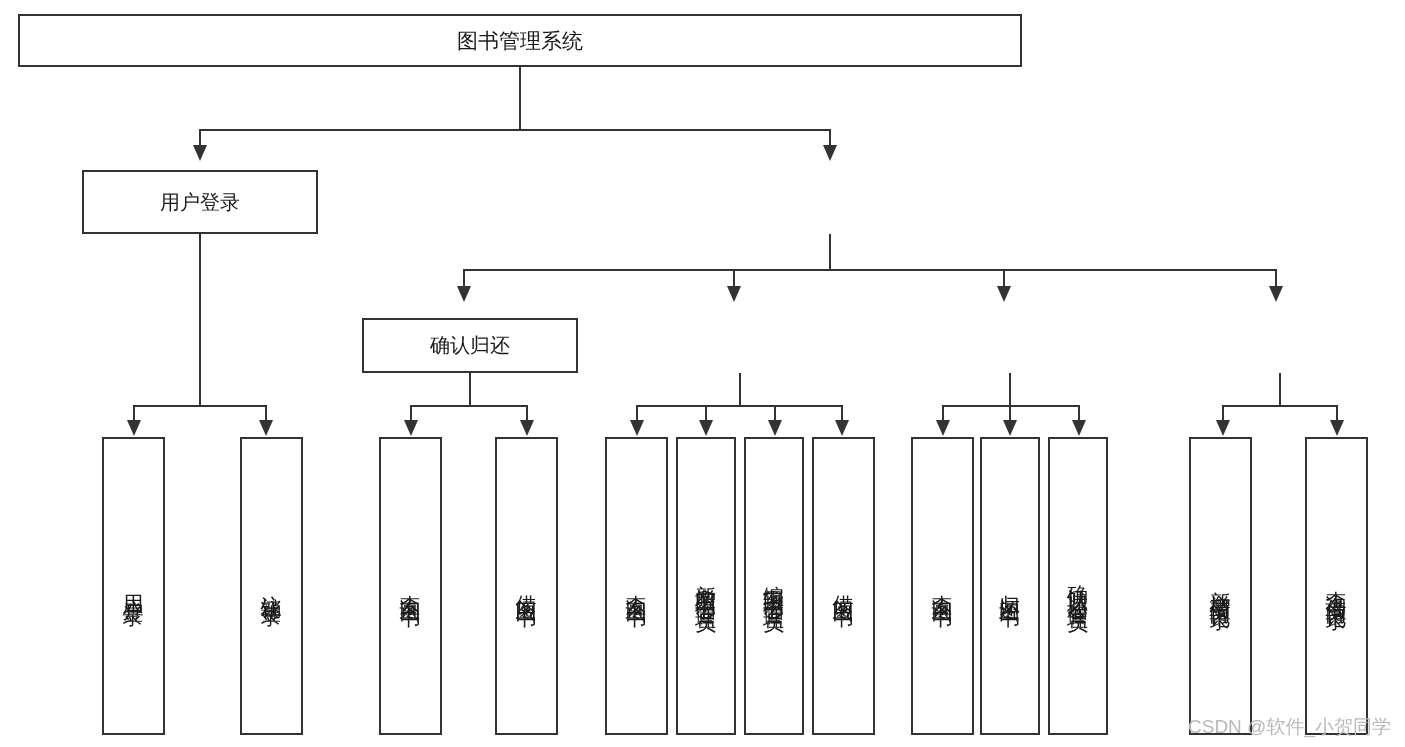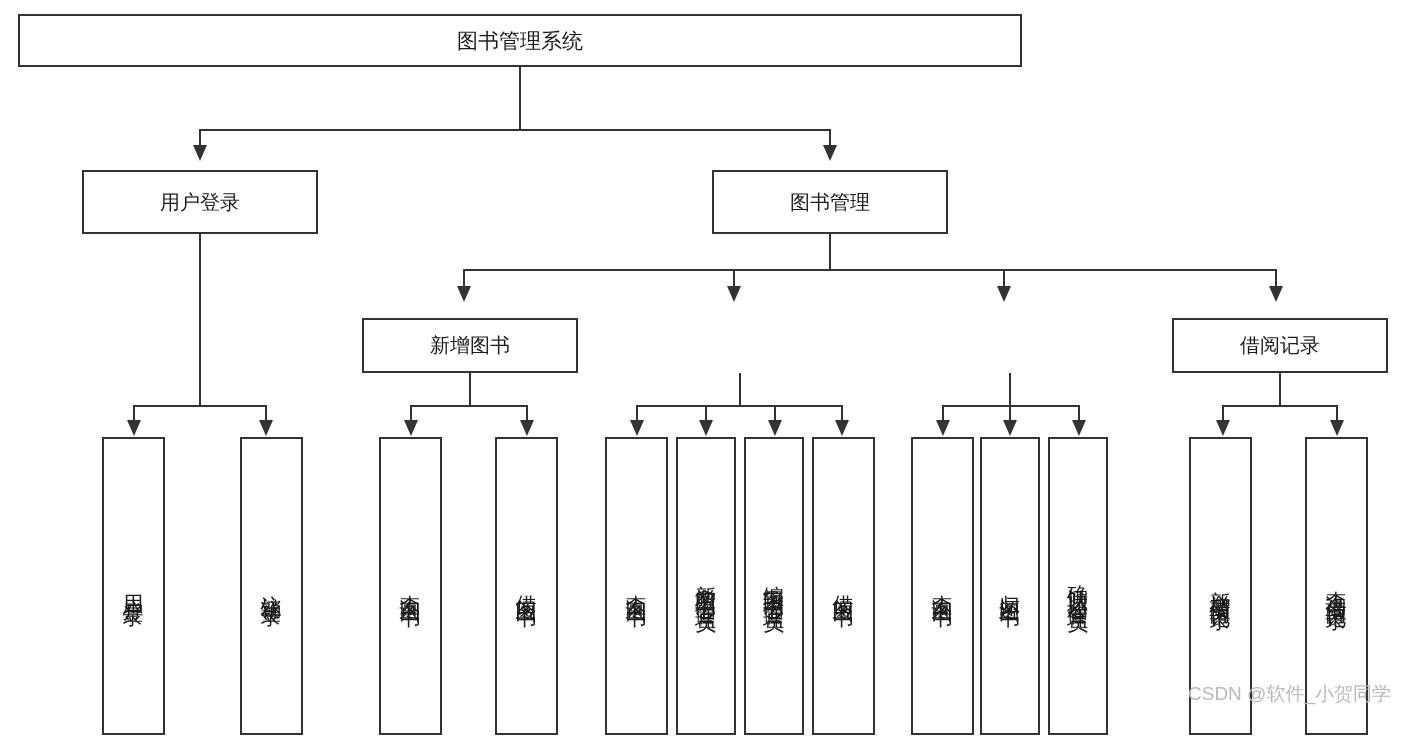--- a/index.html
+++ b/index.html
@@ -86,23 +86,20 @@
   <div class="vline" style="left:519px; top:67px; height:63px;"></div>
 
   <div class="hline" style="left:199px; top:129px; width:632px;"></div>
   <div class="vline" style="left:199px; top:129px; height:18px;"></div>
   <div class="vline" style="left:829px; top:129px; height:18px;"></div>
   <div class="arrow" style="left:193px; top:145px;"></div>
   <div class="arrow" style="left:823px; top:145px;"></div>
 
   <div class="node lvl2" style="left:82px; top:170px; width:236px; height:64px;">
     <span class="label">用户登录</span>
-  </div>
-  <div class="node lvl2" style="left:712px; top:170px; width:236px; height:64px;">
-    <span class="label">图书管理</span>
   </div>
 
   <div class="vline" style="left:199px; top:234px; height:172px;"></div>
   <div class="hline" style="left:133px; top:405px; width:134px;"></div>
   <div class="vline" style="left:133px; top:405px; height:16px;"></div>
   <div class="vline" style="left:265px; top:405px; height:16px;"></div>
   <div class="arrow" style="left:127px; top:420px;"></div>
   <div class="arrow" style="left:259px; top:420px;"></div>
 
   <div class="vline" style="left:829px; top:234px; height:36px;"></div>
@@ -110,24 +107,21 @@
   <div class="vline" style="left:463px; top:269px; height:18px;"></div>
   <div class="vline" style="left:733px; top:269px; height:18px;"></div>
   <div class="vline" style="left:1003px; top:269px; height:18px;"></div>
   <div class="vline" style="left:1275px; top:269px; height:18px;"></div>
   <div class="arrow" style="left:457px; top:286px;"></div>
   <div class="arrow" style="left:727px; top:286px;"></div>
   <div class="arrow" style="left:997px; top:286px;"></div>
   <div class="arrow" style="left:1269px; top:286px;"></div>
 
   <div class="node lvl3" style="left:362px; top:318px; width:216px; height:55px;">
-    <span class="label">新增图书</span>
-  </div>
-  <div class="node lvl3" style="left:1172px; top:318px; width:216px; height:55px;">
-    <span class="label">借阅记录</span>
+    <span class="label">确认归还</span>
   </div>
 
   <div class="vline" style="left:469px; top:373px; height:33px;"></div>
   <div class="hline" style="left:410px; top:405px; width:118px;"></div>
   <div class="vline" style="left:410px; top:405px; height:16px;"></div>
   <div class="vline" style="left:526px; top:405px; height:16px;"></div>
   <div class="arrow" style="left:404px; top:420px;"></div>
   <div class="arrow" style="left:520px; top:420px;"></div>
 
   <div class="vline" style="left:739px; top:373px; height:33px;"></div>
@@ -194,15 +188,15 @@
     <span class="label">确认归还（管理员）</span>
   </div>
 
   <div class="node leaf" style="left:1189px; top:437px; width:63px; height:298px;">
     <span class="label">新增借阅记录</span>
   </div>
   <div class="node leaf" style="left:1305px; top:437px; width:63px; height:298px;">
     <span class="label">查询借阅记录</span>
   </div>
 
-  <div class="watermark" style="left:1188px; top:681px;">CSDN @软件_小贺同学</div>
+  <div class="watermark" style="left:1188px; top:714px;">CSDN @软件_小贺同学</div>
 
 </div>
 
 </body></html>

